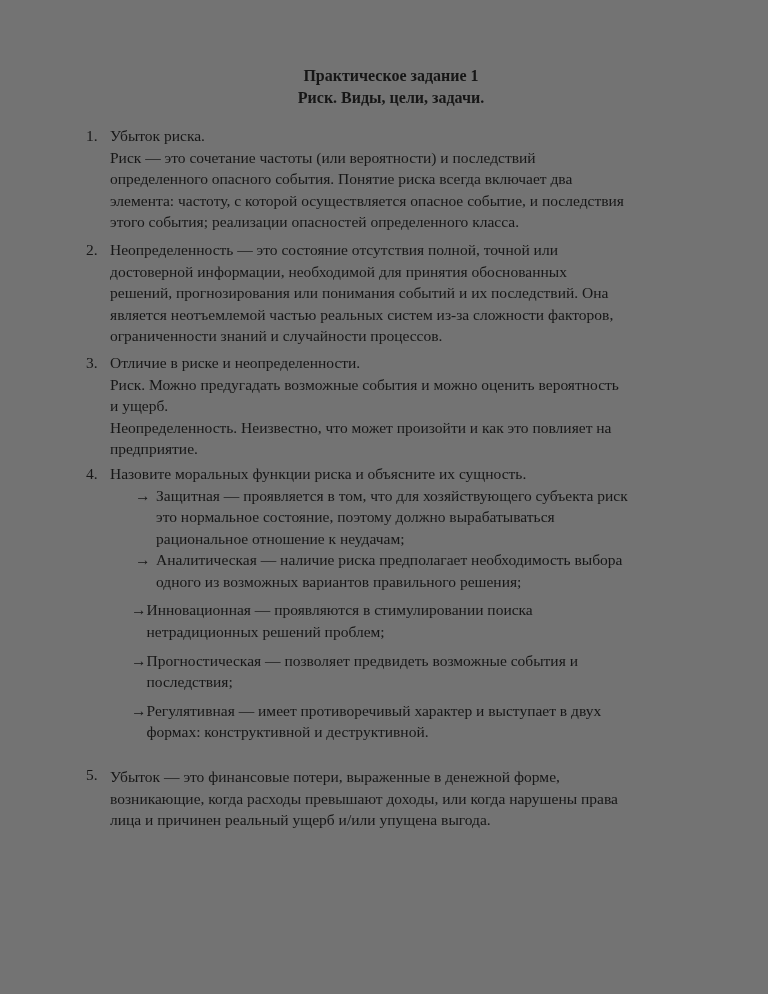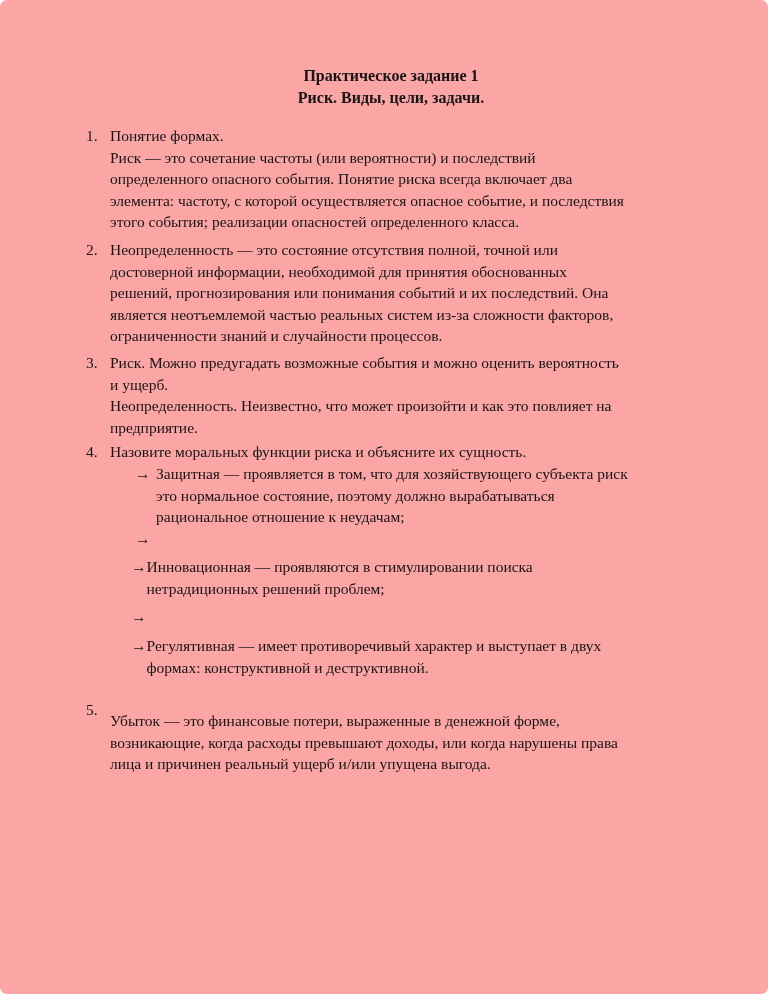--- a/index.html
+++ b/index.html
@@ -12,23 +12,22 @@
     height: 994px;
     font-family: "Liberation Serif", "DejaVu Serif", serif;
     color: #161616;
     -webkit-font-smoothing: antialiased;
   }
   .page {
     box-sizing: border-box;
     width: 768px;
     height: 994px;
     padding: 65px 40px 0 86px;
-    background: #fca5a5;
+    background: #737373;
     overflow: hidden;
-    border-radius: 7px;
   }
   
   .doc-title {
     margin-left: 24px;
     margin-right: 56px;
     text-align: center;
     font-weight: bold;
     font-size: 16px;
     line-height: 22px;
     margin-bottom: 16px;
@@ -46,21 +45,21 @@
     flex: 0 0 24px;
     width: 24px;
   }
   .item-content { flex: 1; min-width: 0; }
   .heading,
   .body-text,
   .bullet-text,
   .para {
     white-space: pre-line;
   }
-  .para2 { margin-top: 11px; }
+  .para2 { margin-top: 2px; }
   
   .bullet {
     display: flex;
     margin-left: 25px;   
   }
   .bullet .arrow {
     flex: 0 0 21px;      
   }
   .bullet.nospace {
     margin-left: 21px;   
@@ -78,21 +77,21 @@
   <header class="doc-title">
     <div>Практическое задание 1</div>
     <div>Риск. Виды, цели, задачи.</div>
   </header>
 
   <main>
 
     <section class="item i1">
       <span class="num">1.</span>
       <div class="item-content">
-        <div class="heading">Понятие формах.</div>
+        <div class="heading">Убыток риска.</div>
         <div class="body-text">Риск — это сочетание частоты (или вероятности) и последствий
 определенного опасного события. Понятие риска всегда включает два
 элемента: частоту, с которой осуществляется опасное событие, и последствия
 этого события; реализации опасностей определенного класса.</div>
       </div>
     </section>
 
     <section class="item i2">
       <span class="num">2.</span>
       <div class="item-content">
@@ -100,20 +99,21 @@
 достоверной информации, необходимой для принятия обоснованных
 решений, прогнозирования или понимания событий и их последствий. Она
 является неотъемлемой частью реальных систем из-за сложности факторов,
 ограниченности знаний и случайности процессов.</div>
       </div>
     </section>
 
     <section class="item i3">
       <span class="num">3.</span>
       <div class="item-content">
+        <div class="heading">Отличие в риске и неопределенности.</div>
         <div class="body-text">Риск. Можно предугадать возможные события и можно оценить вероятность
 и ущерб.
 Неопределенность. Неизвестно, что может произойти и как это повлияет на
 предприятие.</div>
       </div>
     </section>
 
     <section class="item i4">
       <span class="num">4.</span>
       <div class="item-content">
@@ -121,30 +121,34 @@
 
         <div class="bullet">
           <span class="arrow">→</span>
           <div class="bullet-text">Защитная — проявляется в том, что для хозяйствующего субъекта риск
 это нормальное состояние, поэтому должно вырабатываться
 рациональное отношение к неудачам;</div>
         </div>
 
         <div class="bullet">
           <span class="arrow">→</span>
+          <div class="bullet-text">Аналитическая — наличие риска предполагает необходимость выбора
+одного из возможных вариантов правильного решения;</div>
         </div>
 
         <div class="bullet nospace spaced">
           <span class="arrow">→</span>
           <div class="bullet-text">Инновационная — проявляются в стимулировании поиска
 нетрадиционных решений проблем;</div>
         </div>
 
         <div class="bullet nospace spaced">
           <span class="arrow">→</span>
+          <div class="bullet-text">Прогностическая — позволяет предвидеть возможные события и
+последствия;</div>
         </div>
 
         <div class="bullet nospace spaced">
           <span class="arrow">→</span>
           <div class="bullet-text">Регулятивная — имеет противоречивый характер и выступает в двух
 формах: конструктивной и деструктивной.</div>
         </div>
       </div>
     </section>
 

